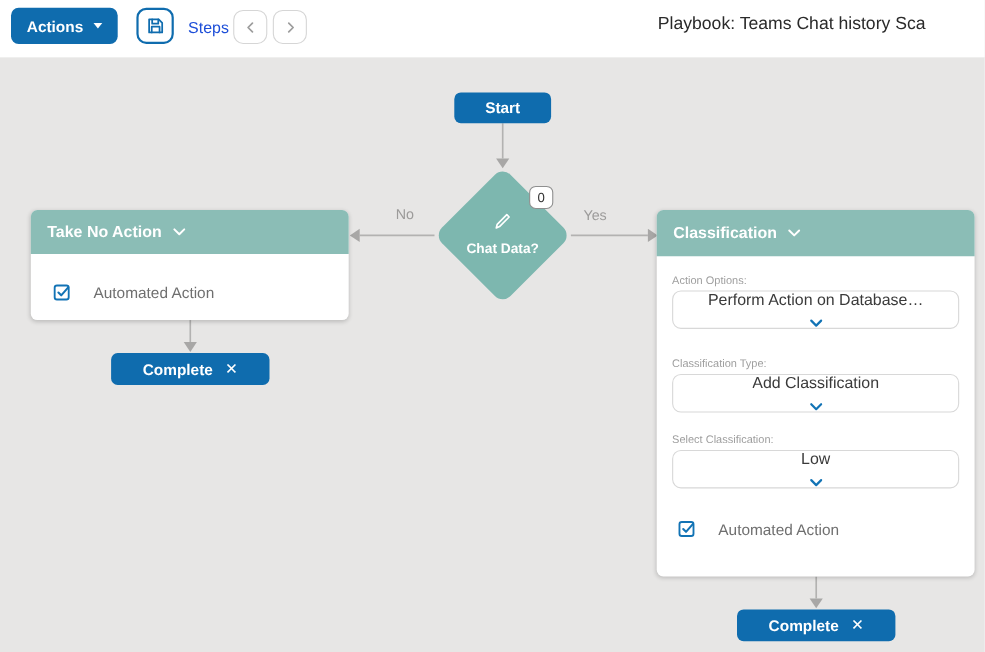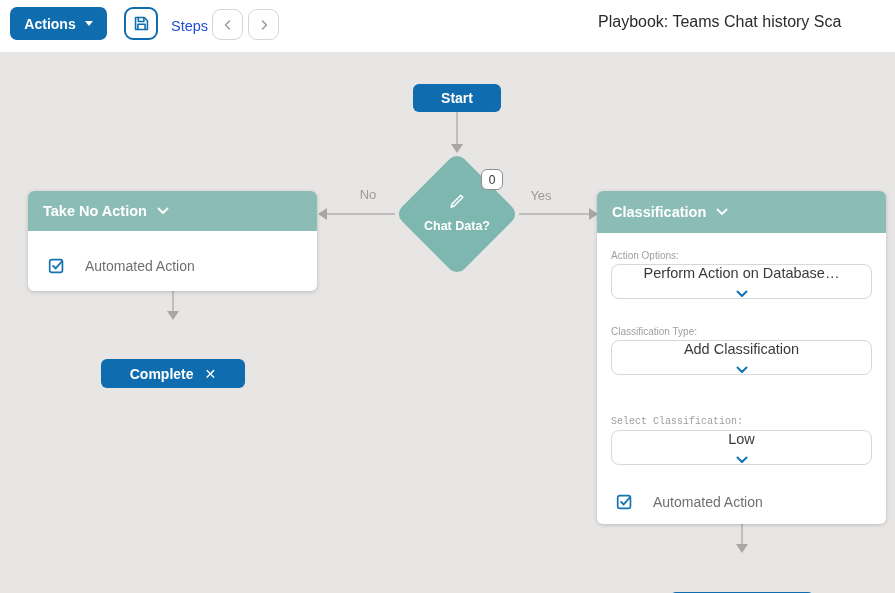--- a/index.html
+++ b/index.html
@@ -75,32 +75,32 @@
   }
   .left-card{left:28px;top:139px;width:289px;height:100px;}
   .left-card .card-header{height:40px;}
   .right-card{left:597px;top:139px;width:289px;height:333px;box-sizing:border-box;}
   .right-card .card-header{height:42px;}
   .chk-row{display:flex;align-items:center;gap:20px;cursor:pointer;}
   .left-card .chk-row{margin:26px 0 0 20px;}
   .right-card .chk-row{margin:28px 0 0 19px;}
   .chk-label{font-size:14px;color:#6f6f6f;}
   .field-label{font-size:10px;color:#9e9e9e;margin:0 14px;}
-  .fl-1{margin-top:17px;} .fl-2{margin-top:27px;} .fl-3{margin-top:41px;font-family:Liberation Mono, monospace;}
+  .fl-1{margin-top:17px;} .fl-2{margin-top:27px;} .fl-3{margin-top:20px;}
   .select{
     margin:3px 14px 0 14px;height:35px;border:1px solid #d8d8d8;border-radius:8px;background:#fff;
     display:flex;align-items:center;justify-content:space-between;padding:0 14px;
     font-size:14.5px;color:#3a3a3a;cursor:pointer;box-sizing:border-box;flex-direction:column;
   }
   .select-value{white-space:nowrap;overflow:hidden;max-width:210px;}
   
   .complete-btn{
     position:absolute;height:29px;background:#0f6cae;border:none;border-radius:6px;color:#fff;
     font-size:14px;font-weight:bold;display:flex;align-items:center;justify-content:center;gap:11px;
-    z-index:3;cursor:pointer;font-family:inherit;width:144px;margin-top:38px;
+    z-index:3;cursor:pointer;font-family:inherit;width:144px;
   }
   .complete-left{left:101px;top:269px;}
   .complete-right{left:670px;top:502px;}
   .close-x{font-size:14px;font-weight:normal;}
 </style>
 </head>
 <body>
 
 <div class="topbar">
   <button class="actions-btn">

